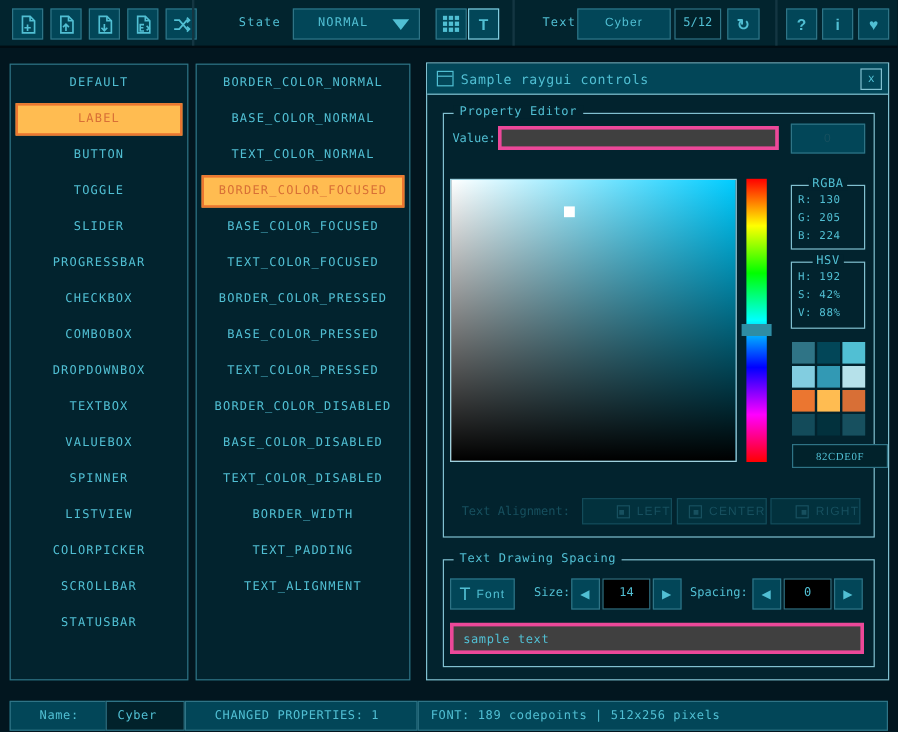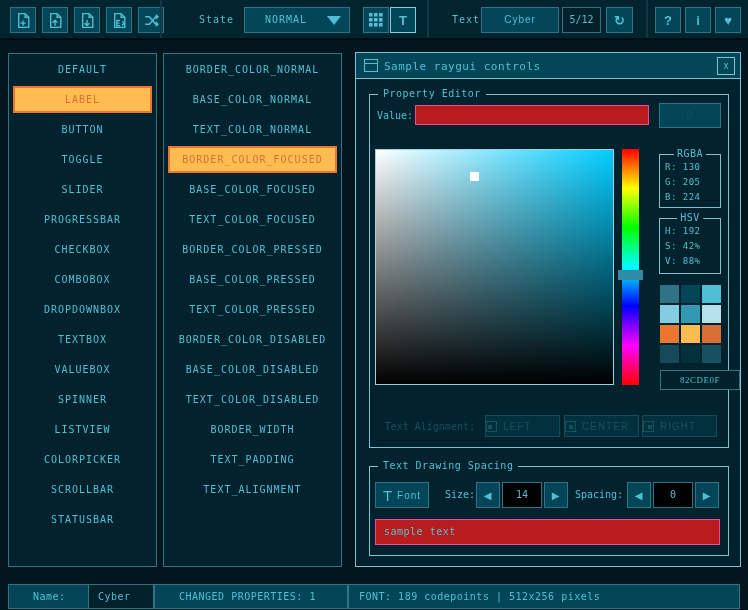--- a/index.html
+++ b/index.html
@@ -81,35 +81,35 @@
   .swatch { cursor:pointer; }
   .hexbox { position:absolute; left:290px; top:275px; width:80px; height:20px;
             background:#01222b; border:1px solid #2f7486; color:#51bfd3;
             font-size:9px; text-align:center; line-height:18px; letter-spacing:0.5px;font-family:Liberation Serif, serif; }
   
   .align-label { position:absolute; left:10px; top:326px; width:95px; text-align:right;
                  font-size:10px; }
   .align-btn { position:absolute; top:320px; width:75px; height:22px;
                background:#02313d; border:1px solid #134b5a; color:#17505f;
                font-size:10px; letter-spacing:1px; display:flex; gap:6px;
-               align-items:center; justify-content:flex-start; cursor:pointer; }
+               align-items:center; justify-content:flex-end; cursor:pointer; }
   .align-ico { width:11px; height:11px; border:1px solid #17505f; position:relative; flex:0 0 11px; }
   .align-ico::before { content:""; position:absolute; width:4px; height:4px;
                        background:#17505f; top:3px; }
   .align-ico.l::before { left:1px; } .align-ico.c::before { left:3px; } .align-ico.r::before { right:1px; }
   
   .btn { position:absolute; background:#024658; border:1px solid #2f7486;
          color:#51bfd3; font-size:10px; letter-spacing:1px; display:flex;
          align-items:center; justify-content:center; gap:5px; cursor:pointer; }
   .t-glyph { font-size:15px; letter-spacing:0; }
   .small-label { position:absolute; font-size:10px; color:#51bfd3; }
   .spin-val { position:absolute; height:26px; background:#000000;
               border:1px solid #2f7486; color:#51bfd3; font-size:10px;
               text-align:center; line-height:24px; }
-  .textbox { position:absolute; background:#b91c1c; border:1px solid #ec4899;
+  .textbox { position:absolute; background:#404040; border:3px solid #ec4899;
              color:#51bfd3; font-size:10px; letter-spacing:0.5px; }
   
   .statusbox { position:absolute; top:584px; height:25px; background:#024658;
                border:1px solid #2f7486; color:#51bfd3; font-size:10px;
                letter-spacing:0.5px; line-height:23px; white-space:nowrap; }
   .statusbox.dark { background:#01222b; }
 </style>
 </head>
 <body>
 

